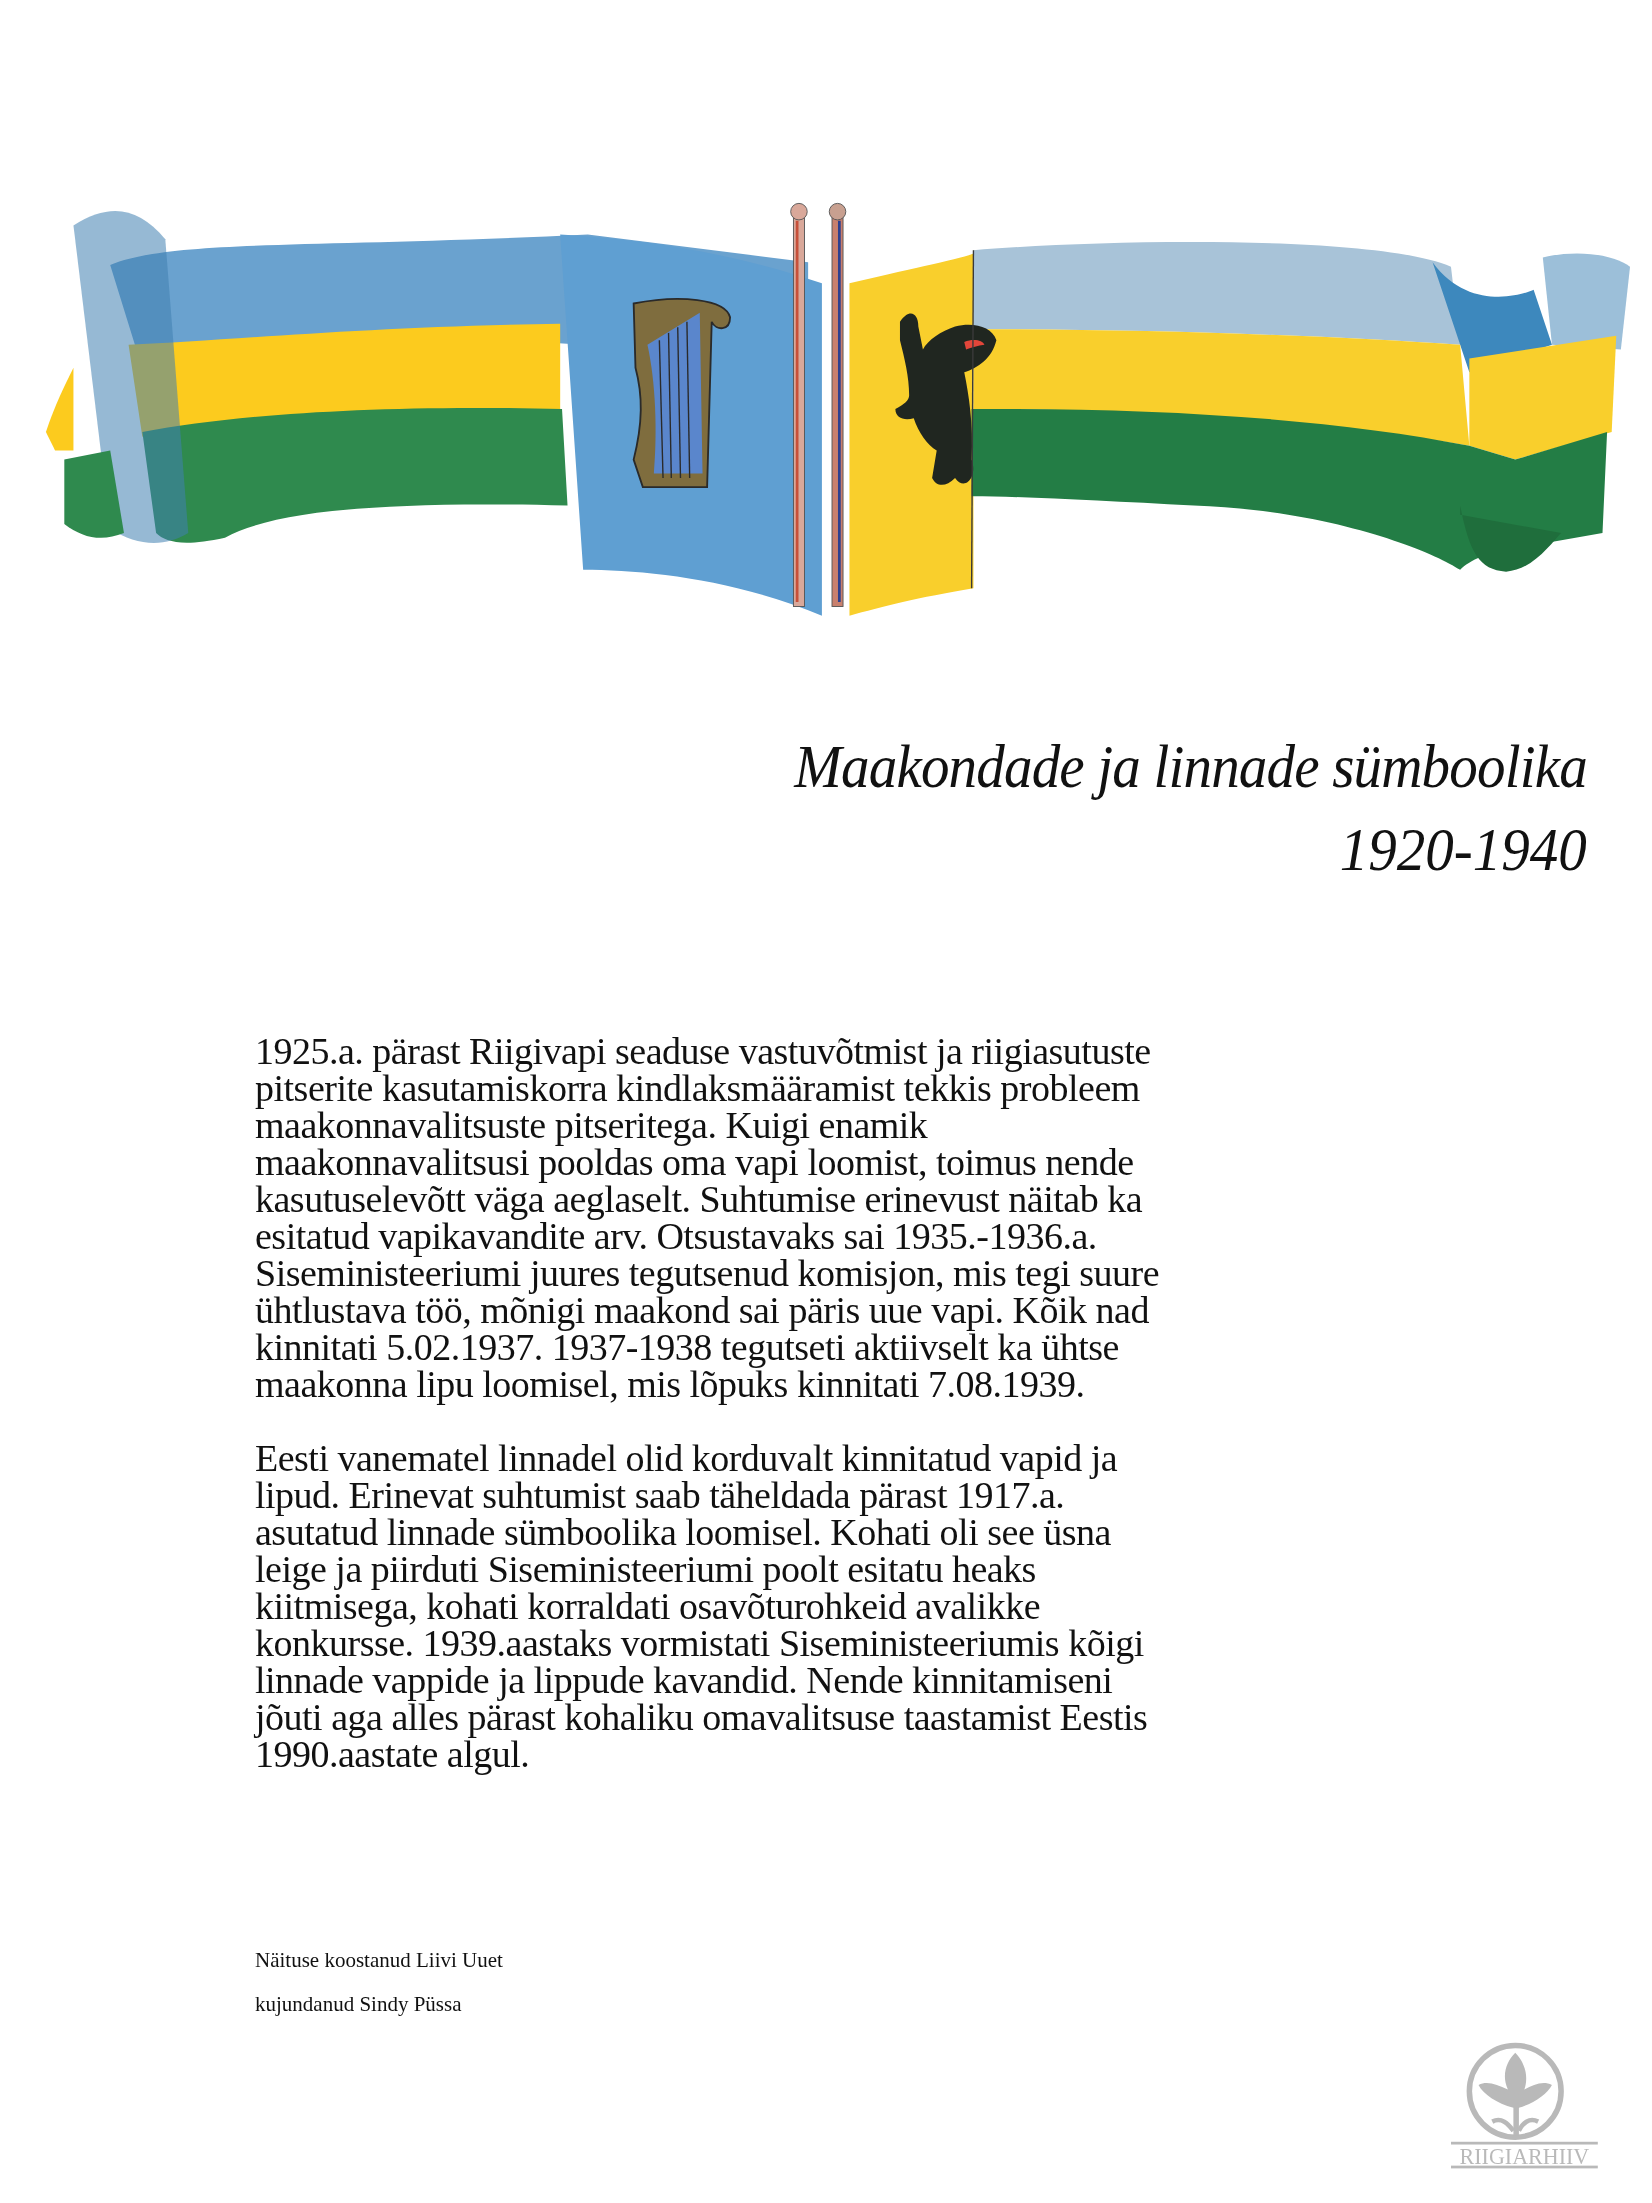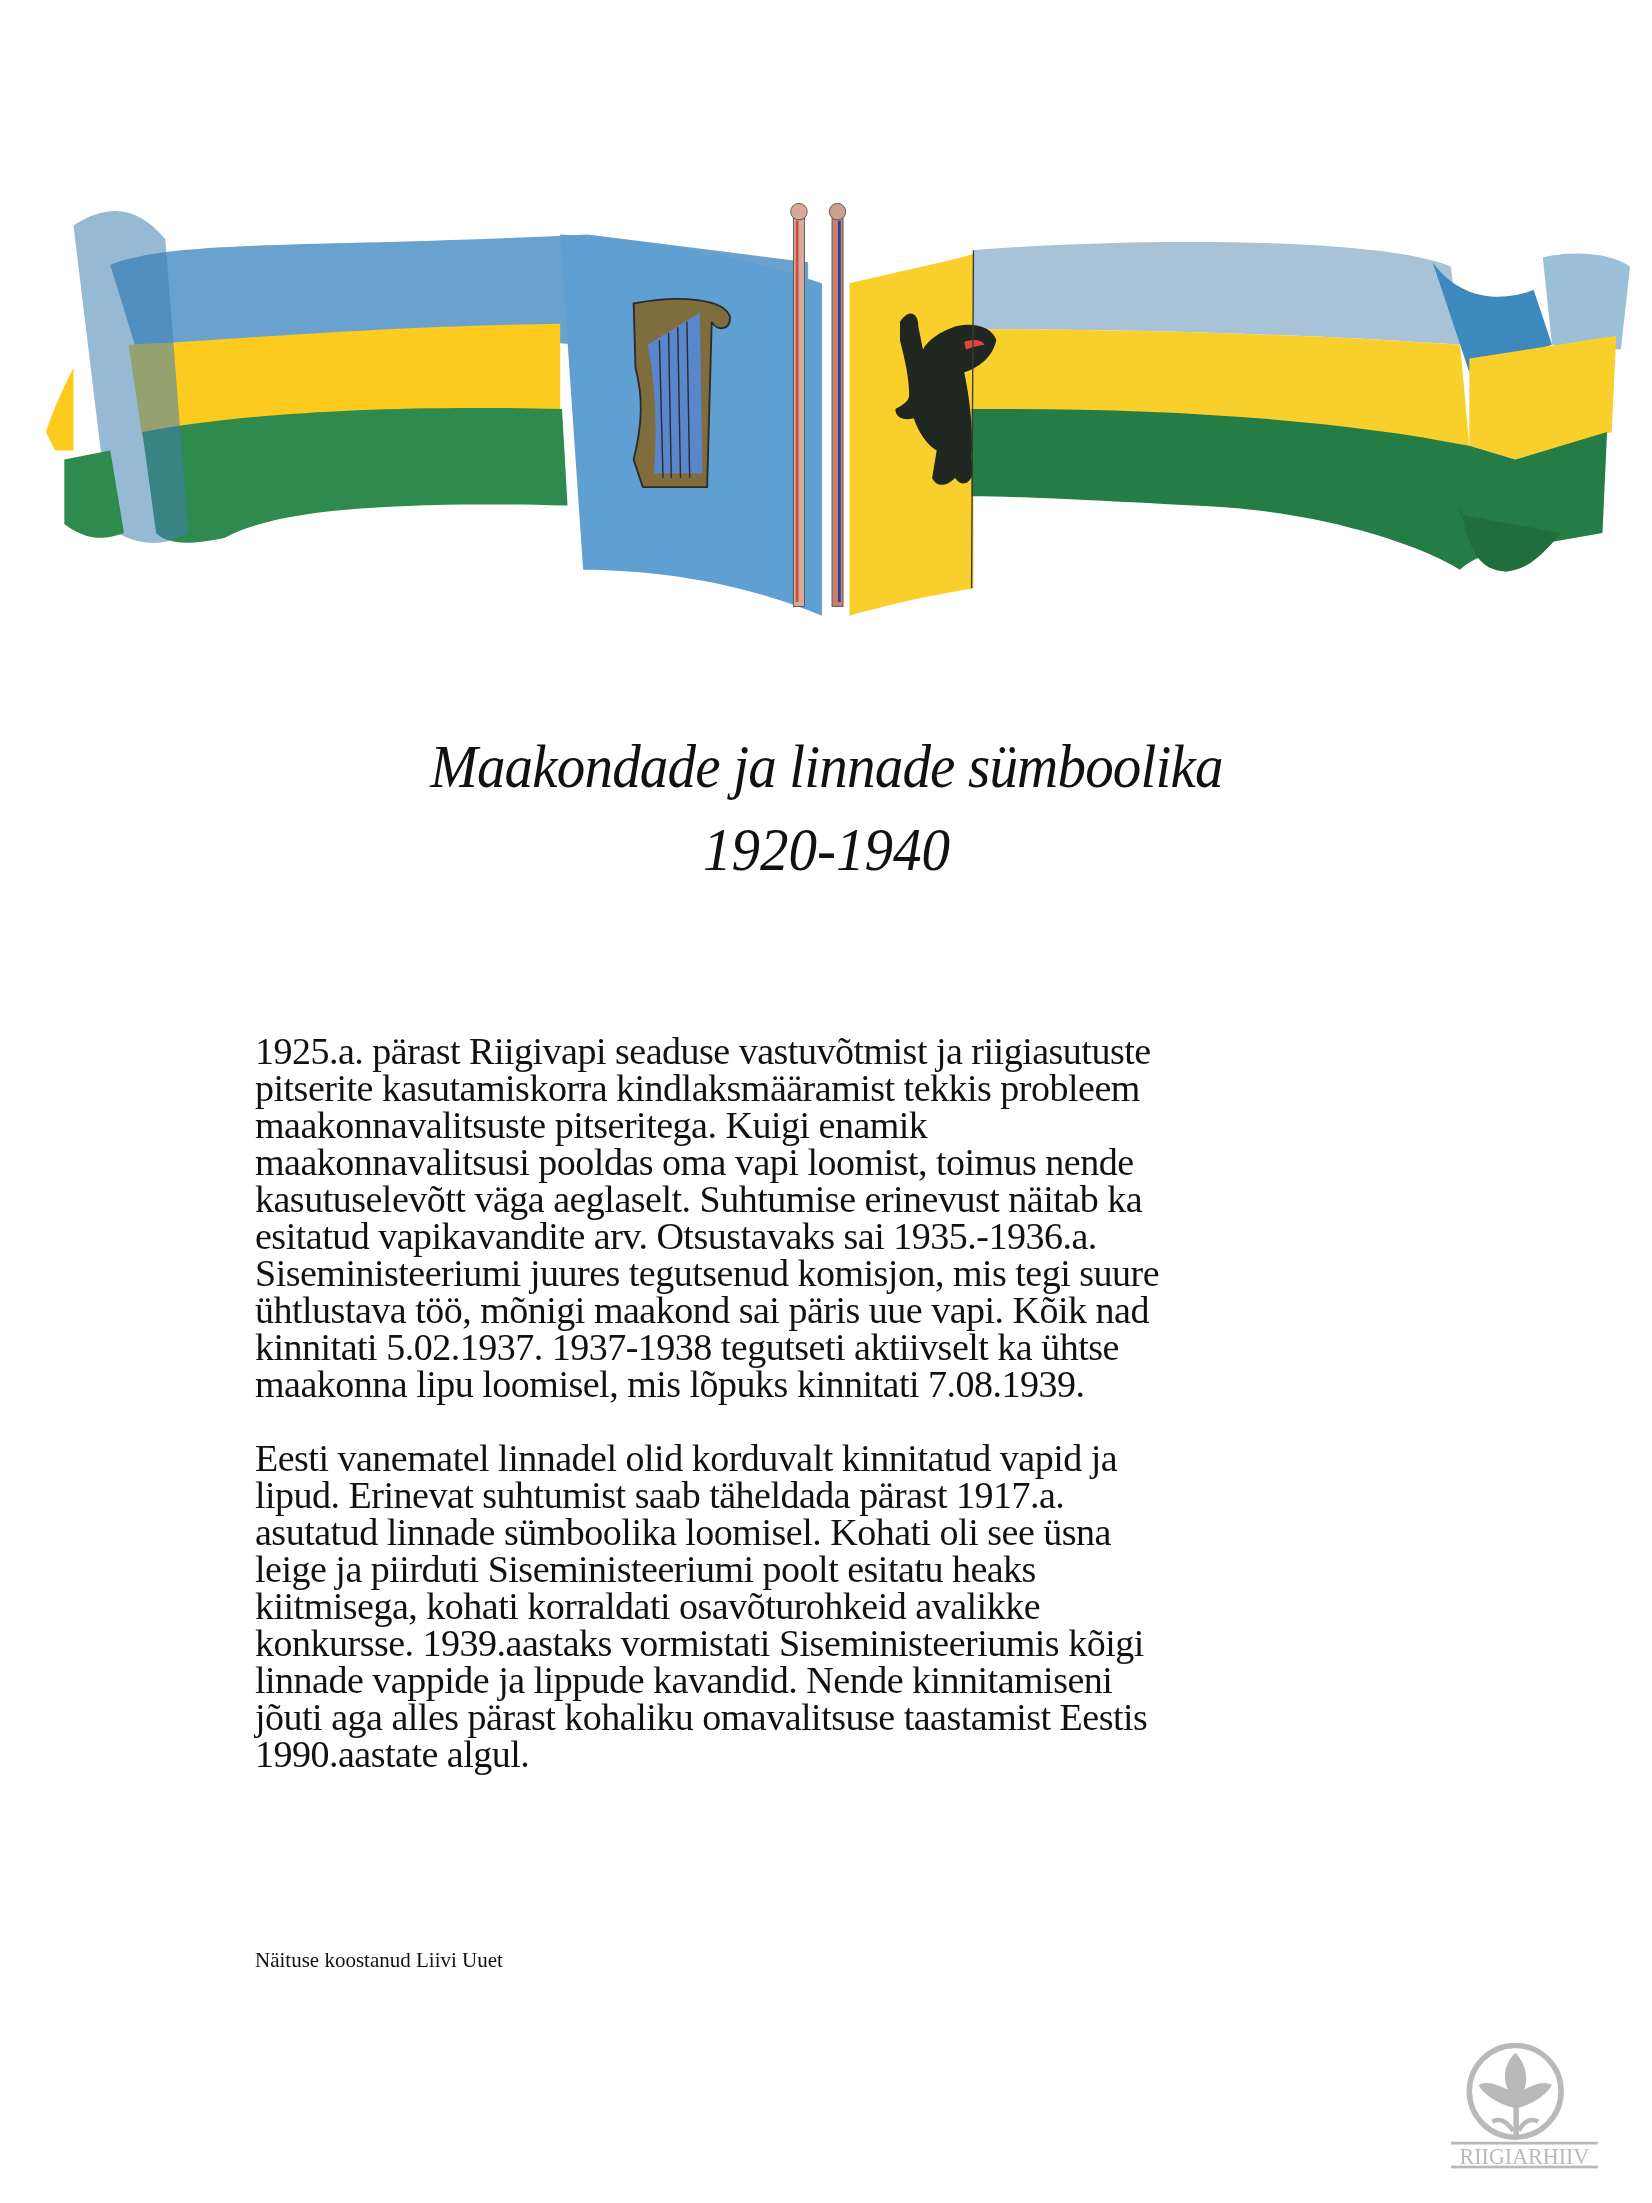--- a/index.html
+++ b/index.html
@@ -1,19 +1,19 @@
 <!DOCTYPE html>
 <html style="font-size:14.7px"><head>
   <meta charset="utf-8">
   <style>
     html, body { margin: 0; padding: 0; background: #ffffff; }
     body { width: 1653px; height: 2204px; position: relative; overflow: hidden; font-family: "DejaVu Serif", serif; color: #111; }
     .flags { position: absolute; left: 0; top: 184px; width: 1653px; height: 441px; }
     .flags svg { width: 100%; height: 100%; display: block; }
-    .title-block { position: absolute; left: 0; top: 725px; width: 1653px; text-align: center; }
+    .title-block { position: absolute; left: 0; top: 725px; width: 1653px; text-align: right; }
     .title { font-family: "Liberation Serif", serif; font-style: italic; font-size: 62px; line-height: 83px; letter-spacing: -0.9px; transform: scaleX(0.92); }
     .subtitle { font-family: "Liberation Serif", serif; font-style: italic; font-size: 62px; line-height: 83px; transform: scaleX(0.92); }
     .body-text { position: absolute; left: 255px; top: 1033px; width: 1212px; font-family: Liberation Serif, serif; font-size: 38px; line-height: 37px; letter-spacing: -0.5px; }
     .para { margin: 0 0 37px 0; white-space: pre-line; }
     .credits { position: absolute; left: 255px; top: 1938px; font-family: "Liberation Serif", serif; font-size: 21px; line-height: 44px; }
     .logo { position: absolute; left: 1451px; top: 2039px; width: 156px; height: 138px; }
   </style>
 </head>
 <body>
 
@@ -104,20 +104,21 @@
 leige ja piirduti Siseministeeriumi poolt esitatu heaks
 kiitmisega, kohati korraldati osavõturohkeid avalikke
 konkursse. 1939.aastaks vormistati Siseministeeriumis kõigi
 linnade vappide ja lippude kavandid. Nende kinnitamiseni
 jõuti aga alles pärast kohaliku omavalitsuse taastamist Eestis
 1990.aastate algul.</p>
 </div>
 
 <div class="credits">
   <div>Näituse koostanud Liivi Uuet</div>
+  <div>kujundanud Sindy Püssa</div>
 </div>
 
 <div class="logo">
   <svg viewBox="0 0 170 150" xmlns="http://www.w3.org/2000/svg">
     <g>
       <circle cx="70" cy="57" r="50" fill="none" stroke="#b9b9b9" stroke-width="6"></circle>
       <path d="M70,15 C60,25 55,40 62,55 C50,50 40,45 30,50 C35,60 50,70 68,75 L68,105 L74,105 L74,75 C90,70 105,60 110,50 C100,45 90,50 80,55 C85,40 80,25 70,15 Z" fill="#b9b9b9"></path>
       <path d="M45,90 C55,85 62,92 68,100 M95,90 C85,85 78,92 74,100" stroke="#b9b9b9" stroke-width="5" fill="none"></path>
     </g>
     <rect x="0" y="112" width="160" height="3" fill="#b9b9b9"></rect>

